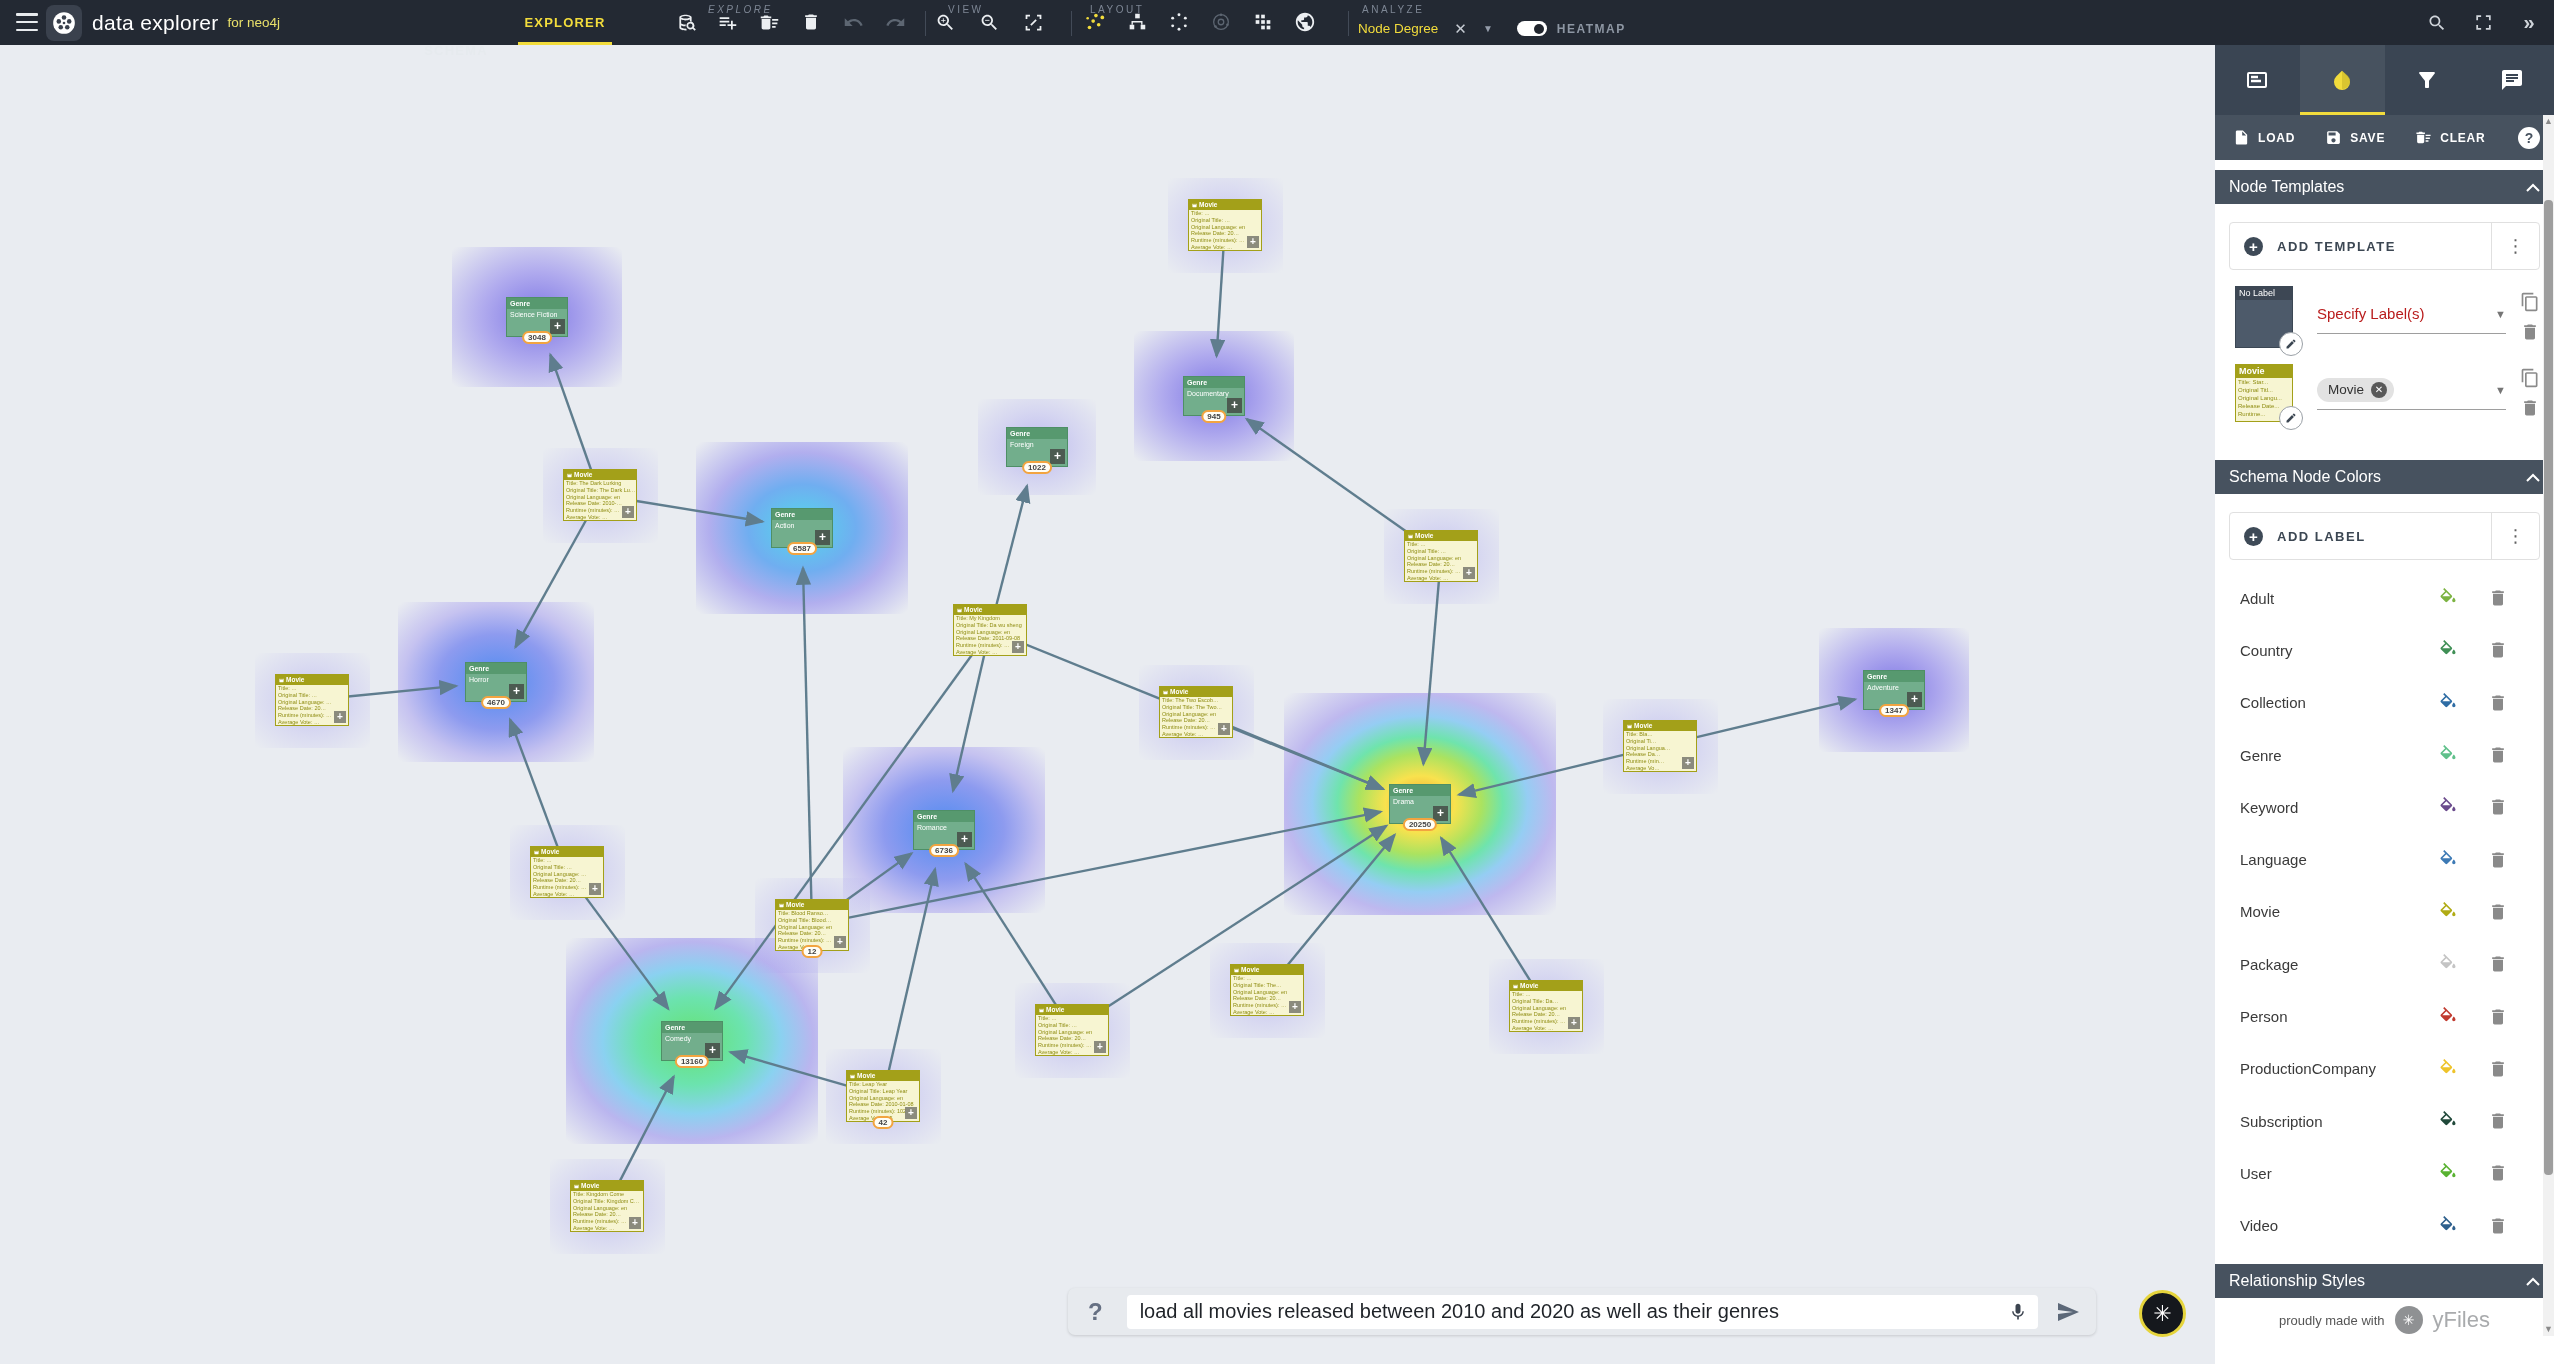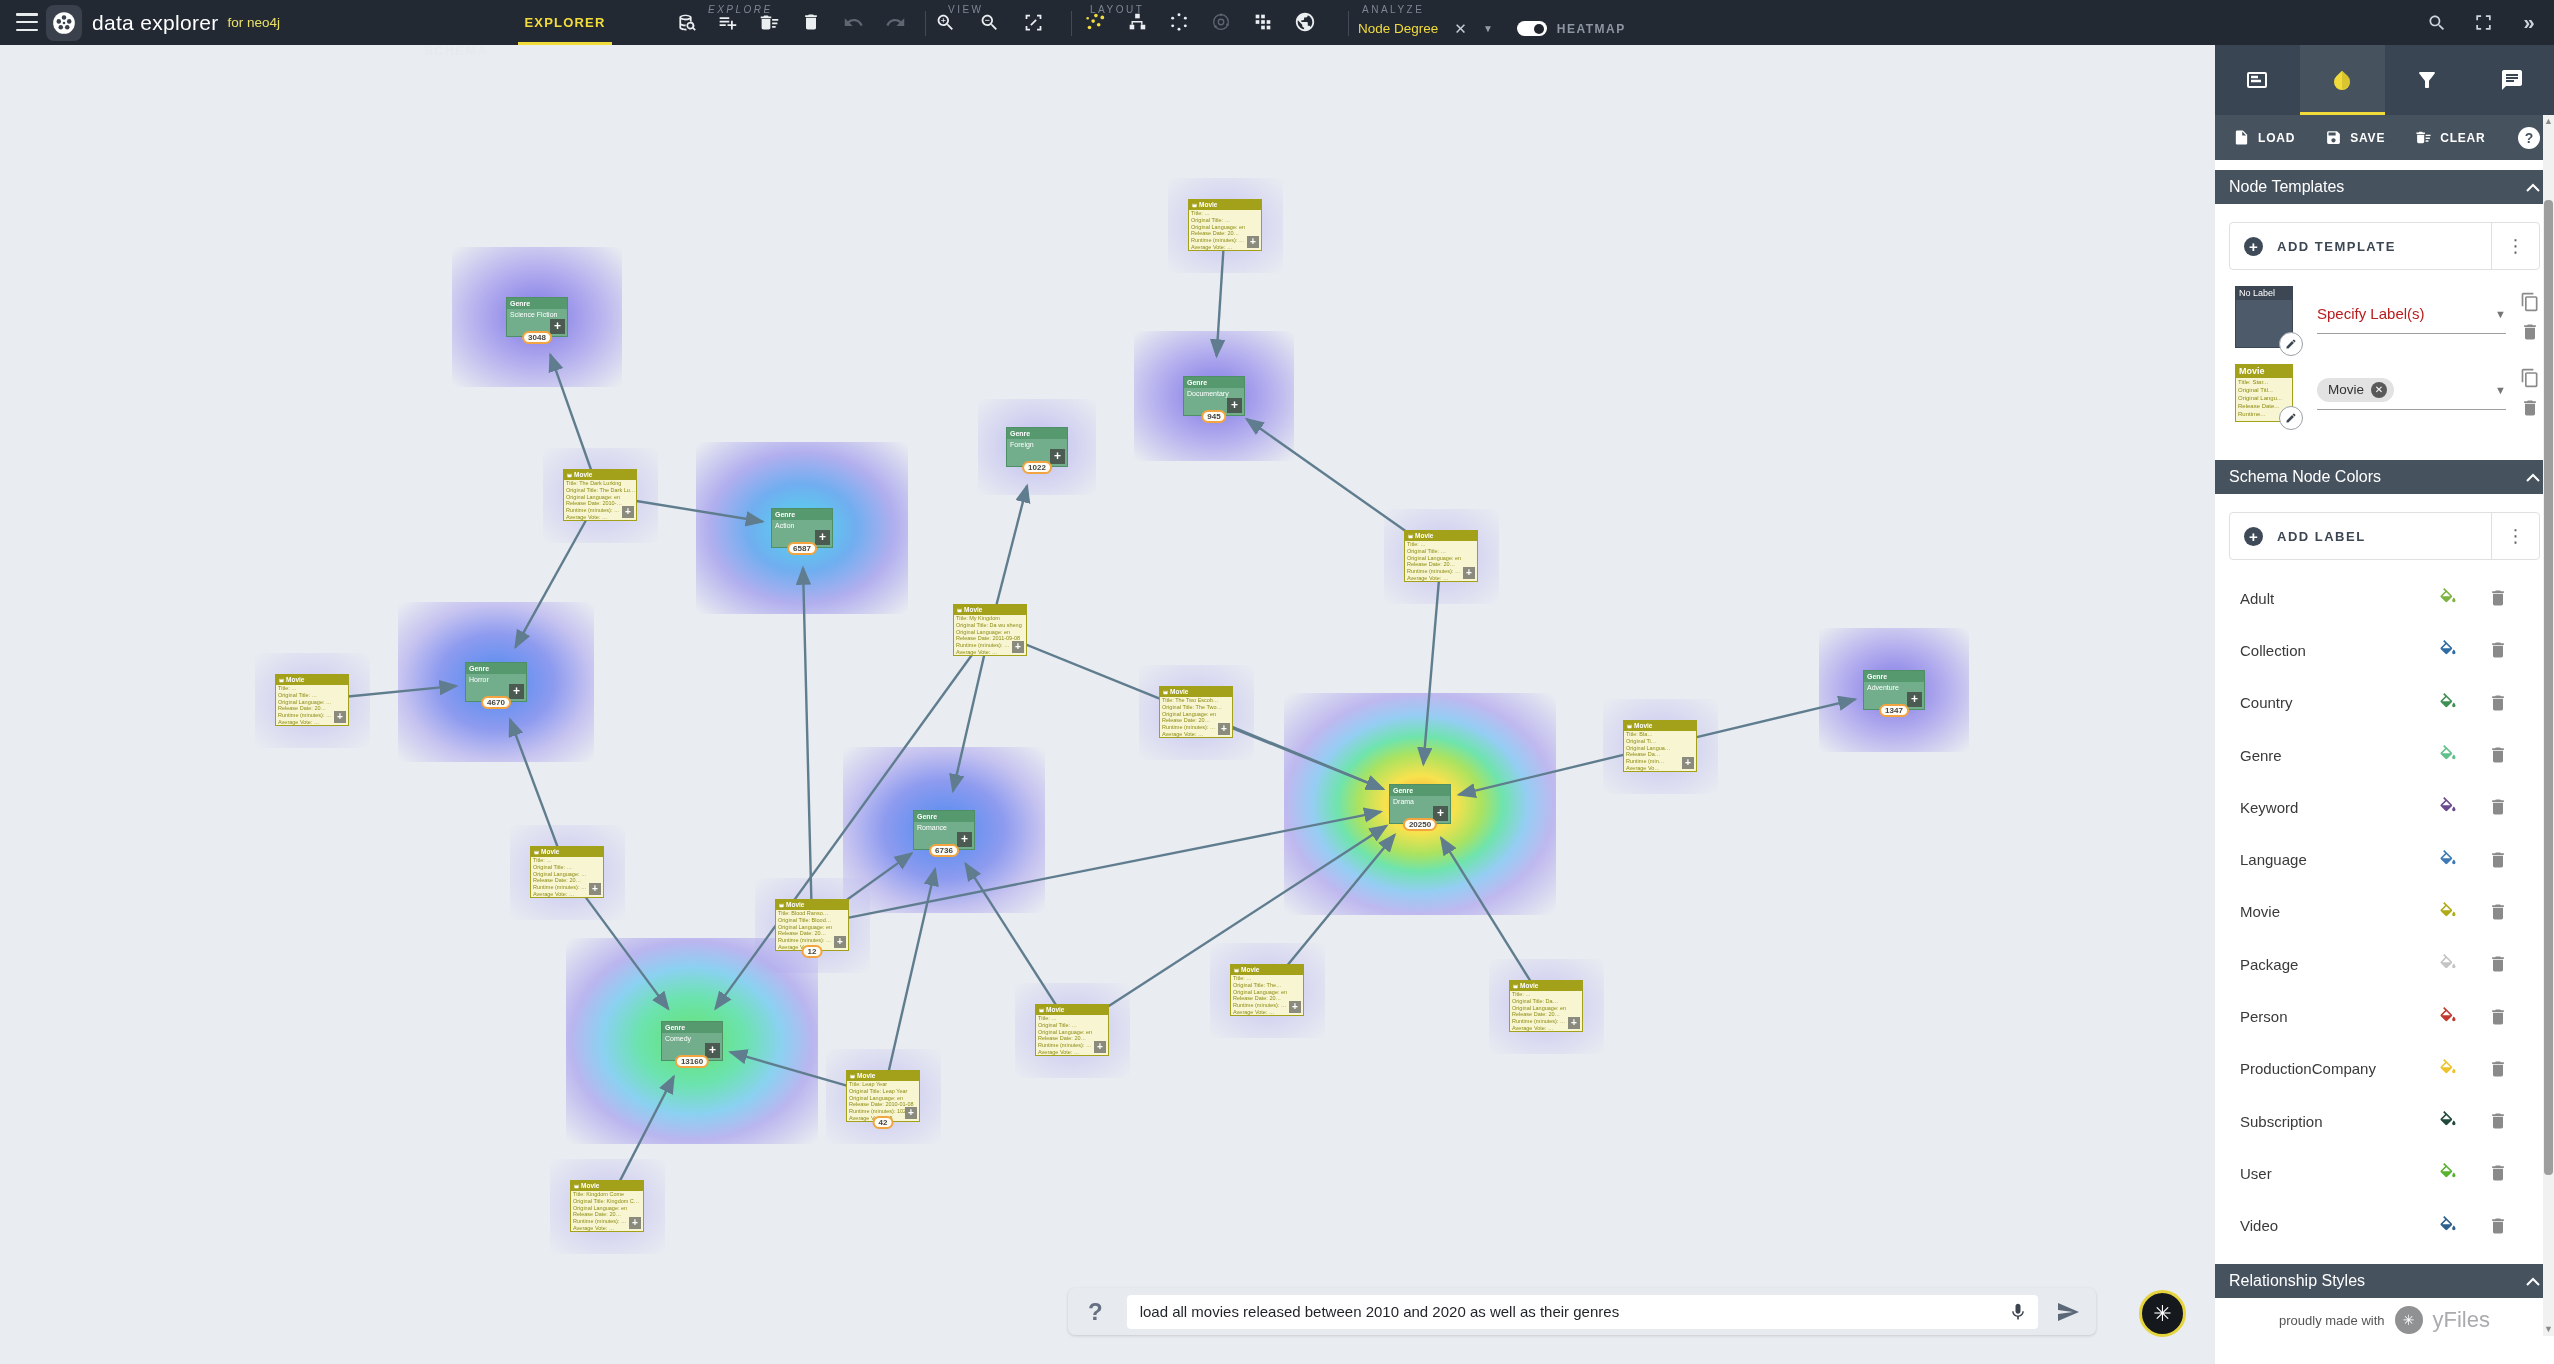--- a/index.html
+++ b/index.html
@@ -50,21 +50,21 @@
   .mline { font-size:5.5px; line-height:6.8px; color:#8F8D12; padding:0 2px; white-space:nowrap; overflow:hidden; }
   .nplus { position:absolute; right:2px; bottom:2px; background:rgba(72,82,74,.9); color:#fff; font-weight:bold; text-align:center; cursor:pointer; z-index:4; }
   .nplus.g { width:15px; height:15px; font-size:12px; line-height:15px; }
   .nplus.m { width:12px; height:12px; font-size:10px; line-height:12px; background:rgba(120,120,110,.85); }
   .nbadge { position:absolute; z-index:4; transform:translateX(-50%); background:#FFFEF6; border:2px solid #F2A440; border-radius:8px; font-size:8px; font-weight:bold; color:#444; padding:0 4px; height:13px; line-height:9px; display:flex; align-items:center; }
 
   
   #chatbar { position:absolute; left:1068px; top:1243px; width:1028px; height:47px; background:#e7eaee; border-radius:7px; box-shadow:0 1px 3px rgba(0,0,0,.15); display:flex; align-items:center; padding:0 16px 0 20px; z-index:10; }
   #chat-help { font-size:24px; color:#667083; font-weight:bold; }
   .input-wrap { position:relative; flex:1; margin-left:24px; }
-  #chat-input { width:100%; height:34px; border:none; border-radius:4px; background:#fff; font-family:"Liberation Sans",sans-serif; font-size:15px; color:#1f2328; padding:0 26px 0 13px; outline:none; }
+  #chat-input { width:100%; height:34px; border:none; border-radius:4px; background:#fff; font-family:"Liberation Sans",sans-serif; font-size:20px; color:#1f2328; padding:0 26px 0 13px; outline:none; }
   #mic-btn { position:absolute; right:10px; top:7px; cursor:pointer; }
   #send-btn { margin-left:18px; cursor:pointer; display:flex; }
   #ai-fab { position:absolute; left:2139px; top:1245px; width:47px; height:47px; border-radius:50%; background:#15181d; border:3px solid #e5d43c; z-index:11; display:flex; align-items:center; justify-content:center; color:#fff; font-size:22px; cursor:pointer; }
 
   
   #sidebar { position:absolute; right:0; top:45px; width:339px; height:1319px; background:#fff; z-index:30; }
   #side-tabs { display:flex; height:70px; background:#3a4553; }
   .side-tab { flex:1; display:flex; align-items:center; justify-content:center; position:relative; cursor:pointer; }
   .side-tab.active { background:#47525f; }
   .side-tab.active::after { content:""; position:absolute; left:0; right:0; bottom:0; height:3px; background:#f2dc3c; }
@@ -770,32 +770,32 @@
       <div class="lbl-row">
         <span class="lbl-name">Adult</span>
         <svg viewBox="0 0 24 24" width="20" height="20" class="bucket">
           <path fill="#7cb342" d="M16.56 8.94 7.62 0 6.21 1.41l2.38 2.38-5.15 5.15c-.59.59-.59 1.54 0 2.12l5.5 5.5c.29.29.68.44 1.06.44s.77-.15 1.06-.44l5.5-5.5c.59-.58.59-1.53 0-2.12zM5.21 10 10 5.21 14.79 10H5.21zM19 11.5s-2 2.17-2 3.5c0 1.1.9 2 2 2s2-.9 2-2c0-1.33-2-3.5-2-3.5z"></path>
         </svg>
         <svg viewBox="0 0 24 24" width="20" height="20">
           <path fill="#8a8a8a" d="M6 19c0 1.1.9 2 2 2h8c1.1 0 2-.9 2-2V7H6v12zM19 4h-3.5l-1-1h-5l-1 1H5v2h14V4z"></path>
         </svg>
       </div>
       <div class="lbl-row">
+        <span class="lbl-name">Country</span>
+        <svg viewBox="0 0 24 24" width="20" height="20" class="bucket">
+          <path fill="#3f8f55" d="M16.56 8.94 7.62 0 6.21 1.41l2.38 2.38-5.15 5.15c-.59.59-.59 1.54 0 2.12l5.5 5.5c.29.29.68.44 1.06.44s.77-.15 1.06-.44l5.5-5.5c.59-.58.59-1.53 0-2.12zM5.21 10 10 5.21 14.79 10H5.21zM19 11.5s-2 2.17-2 3.5c0 1.1.9 2 2 2s2-.9 2-2c0-1.33-2-3.5-2-3.5z"></path>
+        </svg>
+        <svg viewBox="0 0 24 24" width="20" height="20">
+          <path fill="#8a8a8a" d="M6 19c0 1.1.9 2 2 2h8c1.1 0 2-.9 2-2V7H6v12zM19 4h-3.5l-1-1h-5l-1 1H5v2h14V4z"></path>
+        </svg>
+      </div>
+      <div class="lbl-row">
         <span class="lbl-name">Collection</span>
         <svg viewBox="0 0 24 24" width="20" height="20" class="bucket">
           <path fill="#2e6ca4" d="M16.56 8.94 7.62 0 6.21 1.41l2.38 2.38-5.15 5.15c-.59.59-.59 1.54 0 2.12l5.5 5.5c.29.29.68.44 1.06.44s.77-.15 1.06-.44l5.5-5.5c.59-.58.59-1.53 0-2.12zM5.21 10 10 5.21 14.79 10H5.21zM19 11.5s-2 2.17-2 3.5c0 1.1.9 2 2 2s2-.9 2-2c0-1.33-2-3.5-2-3.5z"></path>
-        </svg>
-        <svg viewBox="0 0 24 24" width="20" height="20">
-          <path fill="#8a8a8a" d="M6 19c0 1.1.9 2 2 2h8c1.1 0 2-.9 2-2V7H6v12zM19 4h-3.5l-1-1h-5l-1 1H5v2h14V4z"></path>
-        </svg>
-      </div>
-      <div class="lbl-row">
-        <span class="lbl-name">Country</span>
-        <svg viewBox="0 0 24 24" width="20" height="20" class="bucket">
-          <path fill="#3f8f55" d="M16.56 8.94 7.62 0 6.21 1.41l2.38 2.38-5.15 5.15c-.59.59-.59 1.54 0 2.12l5.5 5.5c.29.29.68.44 1.06.44s.77-.15 1.06-.44l5.5-5.5c.59-.58.59-1.53 0-2.12zM5.21 10 10 5.21 14.79 10H5.21zM19 11.5s-2 2.17-2 3.5c0 1.1.9 2 2 2s2-.9 2-2c0-1.33-2-3.5-2-3.5z"></path>
         </svg>
         <svg viewBox="0 0 24 24" width="20" height="20">
           <path fill="#8a8a8a" d="M6 19c0 1.1.9 2 2 2h8c1.1 0 2-.9 2-2V7H6v12zM19 4h-3.5l-1-1h-5l-1 1H5v2h14V4z"></path>
         </svg>
       </div>
       <div class="lbl-row">
         <span class="lbl-name">Genre</span>
         <svg viewBox="0 0 24 24" width="20" height="20" class="bucket">
           <path fill="#5fc08a" d="M16.56 8.94 7.62 0 6.21 1.41l2.38 2.38-5.15 5.15c-.59.59-.59 1.54 0 2.12l5.5 5.5c.29.29.68.44 1.06.44s.77-.15 1.06-.44l5.5-5.5c.59-.58.59-1.53 0-2.12zM5.21 10 10 5.21 14.79 10H5.21zM19 11.5s-2 2.17-2 3.5c0 1.1.9 2 2 2s2-.9 2-2c0-1.33-2-3.5-2-3.5z"></path>
         </svg>

